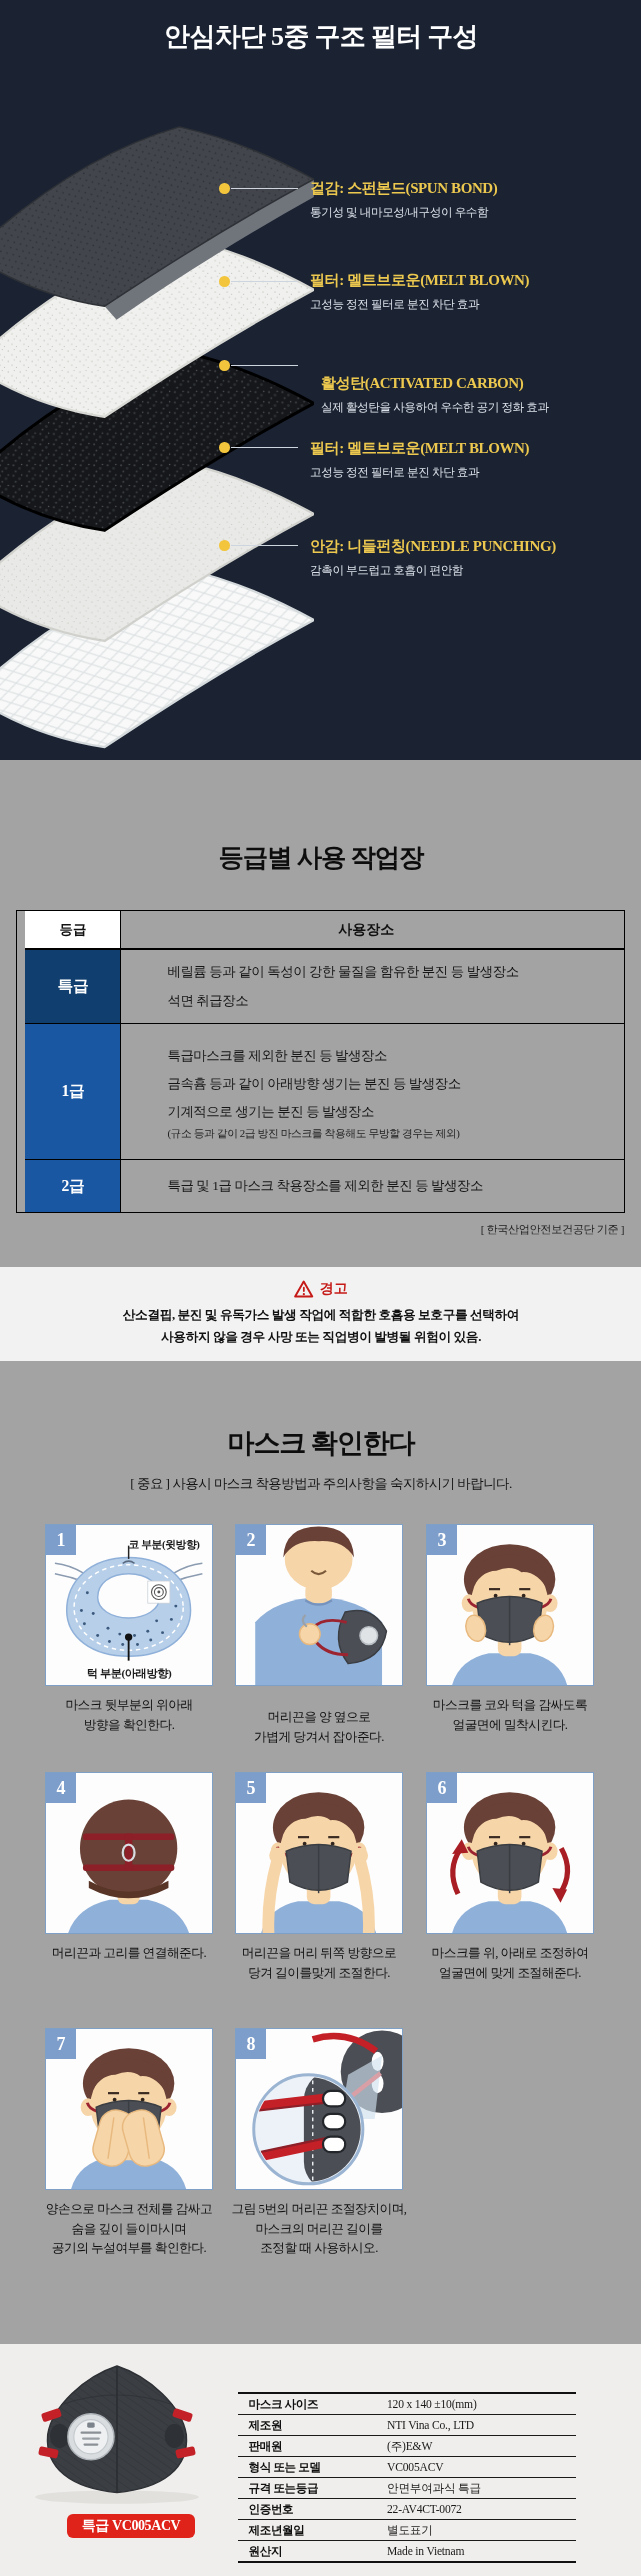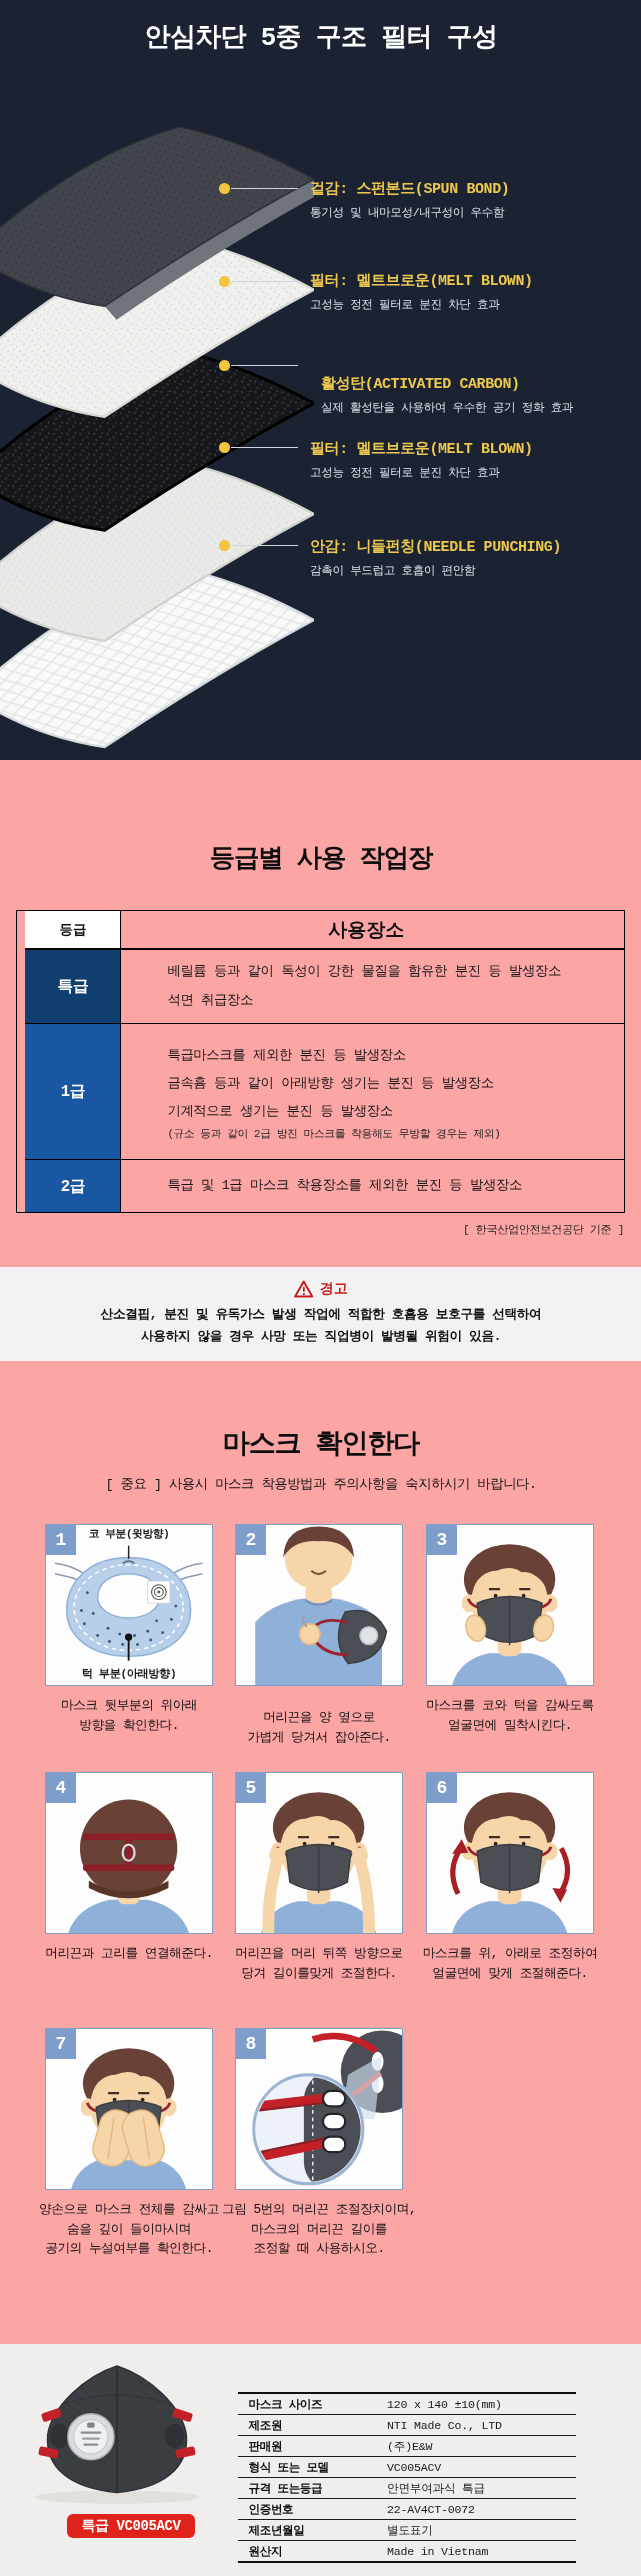--- a/index.html
+++ b/index.html
@@ -1,17 +1,17 @@
 <!DOCTYPE html>
 <html lang="ko" style="font-size:12px"><head>
 <meta charset="utf-8">
 <style>
   html,body{margin:0;padding:0;background:#fff;}
-  #page{position:relative;width:642px;height:2576px;background:#fca5a5;overflow:hidden;
-        font-family:Liberation Mono, monospace;color:#111;}
+  #page{position:relative;width:642px;height:2576px;background:#a3a3a3;overflow:hidden;
+        font-family:Liberation Serif, serif;color:#111;}
   
   #hero{position:absolute;left:0;top:0;width:642px;height:760px;background:#1b2333;overflow:hidden;}
   #hero-title{position:absolute;left:0;top:19.4px;width:100%;text-align:center;
               font-size:26px;font-weight:bold;color:#fff;letter-spacing:-0.7px;}
   #layer-svg{position:absolute;left:-30px;top:97px;}
   .layer-label{position:absolute;left:310px;width:329px;}
   .layer-label .lt{font-size:15px;font-weight:bold;color:#ecc84f;letter-spacing:-0.4px;}
   .layer-label .ld{margin-top:6.7px;font-size:11.6px;color:#dde2ea;letter-spacing:-0.4px;}
   .callout-dot{position:absolute;width:10.5px;height:10.5px;border-radius:50%;background:#f2c53d;}
   .callout-line{position:absolute;height:0.7px;background:#cfd5de;}
@@ -19,21 +19,21 @@
   #grade-title{position:absolute;left:0;top:841px;width:100%;text-align:center;
                font-size:25.4px;font-weight:bold;color:#0d0d0d;letter-spacing:-1.1px;}
   #grade-table{position:absolute;left:16.4px;top:910px;width:609px;border:1.5px solid #000;box-sizing:border-box;padding-left:8px;}
   .g-row{display:flex;border-top:1.5px solid #000;}
   .g-row.header{border-top:none;border-bottom:0.7px solid #000;}
   .g-cell-grade{width:96px;flex:0 0 96px;border-right:1.5px solid #000;display:flex;
                 align-items:center;justify-content:center;box-sizing:border-box;}
   .g-cell-place{flex:1;display:flex;flex-direction:column;justify-content:center;
                 padding:6px 13.4px 6px 46px;box-sizing:border-box;}
   .header .g-cell-grade{background:#fff;font-size:13.4px;font-weight:bold;color:#111;}
-  .header .g-cell-place{align-items:center;padding-left:0;font-size:19px;font-weight:bold;color:#111;}
+  .header .g-cell-place{align-items:center;padding-left:0;font-size:14px;font-weight:bold;color:#111;}
   .g-grade-label{font-size:15.7px;font-weight:bold;color:#fff;letter-spacing:-0.4px;}
   .g-lines{font-size:13.4px;color:#161616;line-height:2.1;white-space:pre-line;letter-spacing:-0.4px;}
   .g-note{font-size:10.8px;color:#222;margin-top:1.5px;letter-spacing:-0.4px;}
   #grade-source{position:absolute;right:18px;top:1222px;font-size:11.2px;color:#222;letter-spacing:-0.4px;}
   
   #warning{position:absolute;left:0;top:1267px;width:642px;height:94px;background:#f2f2f2;
            display:flex;flex-direction:column;align-items:center;justify-content:center;}
   #warn-head{display:flex;align-items:center;gap:6px;margin-bottom:6px;}
   #warn-label{font-size:14px;font-weight:bold;color:#c51a17;}
   .warn-line{font-size:12.7px;font-weight:bold;color:#101010;line-height:1.75;text-align:center;letter-spacing:-0.4px;}
@@ -248,21 +248,21 @@
       <circle cx="15" cy="15" r="10" fill="none" stroke="#555" stroke-width="1.5"></circle>
       <circle cx="15" cy="15" r="6" fill="none" stroke="#555" stroke-width="1.5"></circle>
             <circle cx="15" cy="15" r="2" fill="#555"></circle>
           </g>
     <path d="M104 52 q8 -6 16 0" stroke="#5a6b80" stroke-width="2" fill="none"></path>
     <line x1="112" y1="28" x2="112" y2="46" stroke="#222" stroke-width="2"></line>
     <circle cx="112" cy="152" r="5" fill="#111"></circle>
           <line x1="112" y1="152" x2="112" y2="184" stroke="#111" stroke-width="2.5"></line>
         </svg>
         <div class="step-num">1</div>
-        <div class="p1-label" style="top: 2px;">코 부분(윗방향)</div>
+        <div class="p1-label" style="top: 13px; margin-left: 35px;">코 부분(윗방향)</div>
         <div class="p1-label" style="bottom: 4.5px; font-size: 11.2px;">턱 부분(아래방향)</div>
       </div>
       <div class="step-caption" style="left: 30px; top: 1696px;">마스크 뒷부분의 위아래
 방향을 확인한다.</div>
       <div class="step-panel" style="left: 235px; top: 1524px;">
         <svg class="step-art" viewBox="0 0 225 217">
           <ellipse cx="112" cy="46" rx="46" ry="42" fill="#f6d5a8"></ellipse>
     <path d="M64 44 Q66 2 112 2 Q158 2 160 44 Q146 20 112 22 Q78 20 64 44 Z" fill="#6a4136"></path>
     <path d="M102 62 Q112 71 122 62" stroke="#7a5a3a" stroke-width="3" fill="none"></path>
     <path d="M26 217 L26 132 Q54 100 112 98 Q170 100 198 132 L198 217 Z" fill="#8fb0d9"></path>
@@ -462,21 +462,21 @@
   </svg>
   <div id="product-badge">특급 VC005ACV</div>
   <div id="spec-table">
   <div class="spec-row">
     <div class="spec-label">마스크 사이즈</div>
     <div class="spec-value">120 x 140 ±10(mm)</div>
   </div>
 
   <div class="spec-row">
     <div class="spec-label">제조원</div>
-    <div class="spec-value">NTI Made Co., LTD</div>
+    <div class="spec-value">NTI Vina Co., LTD</div>
   </div>
 
   <div class="spec-row">
     <div class="spec-label">판매원</div>
     <div class="spec-value">(주)E&amp;W</div>
   </div>
 
   <div class="spec-row">
     <div class="spec-label">형식 또는 모델</div>
     <div class="spec-value">VC005ACV</div>

